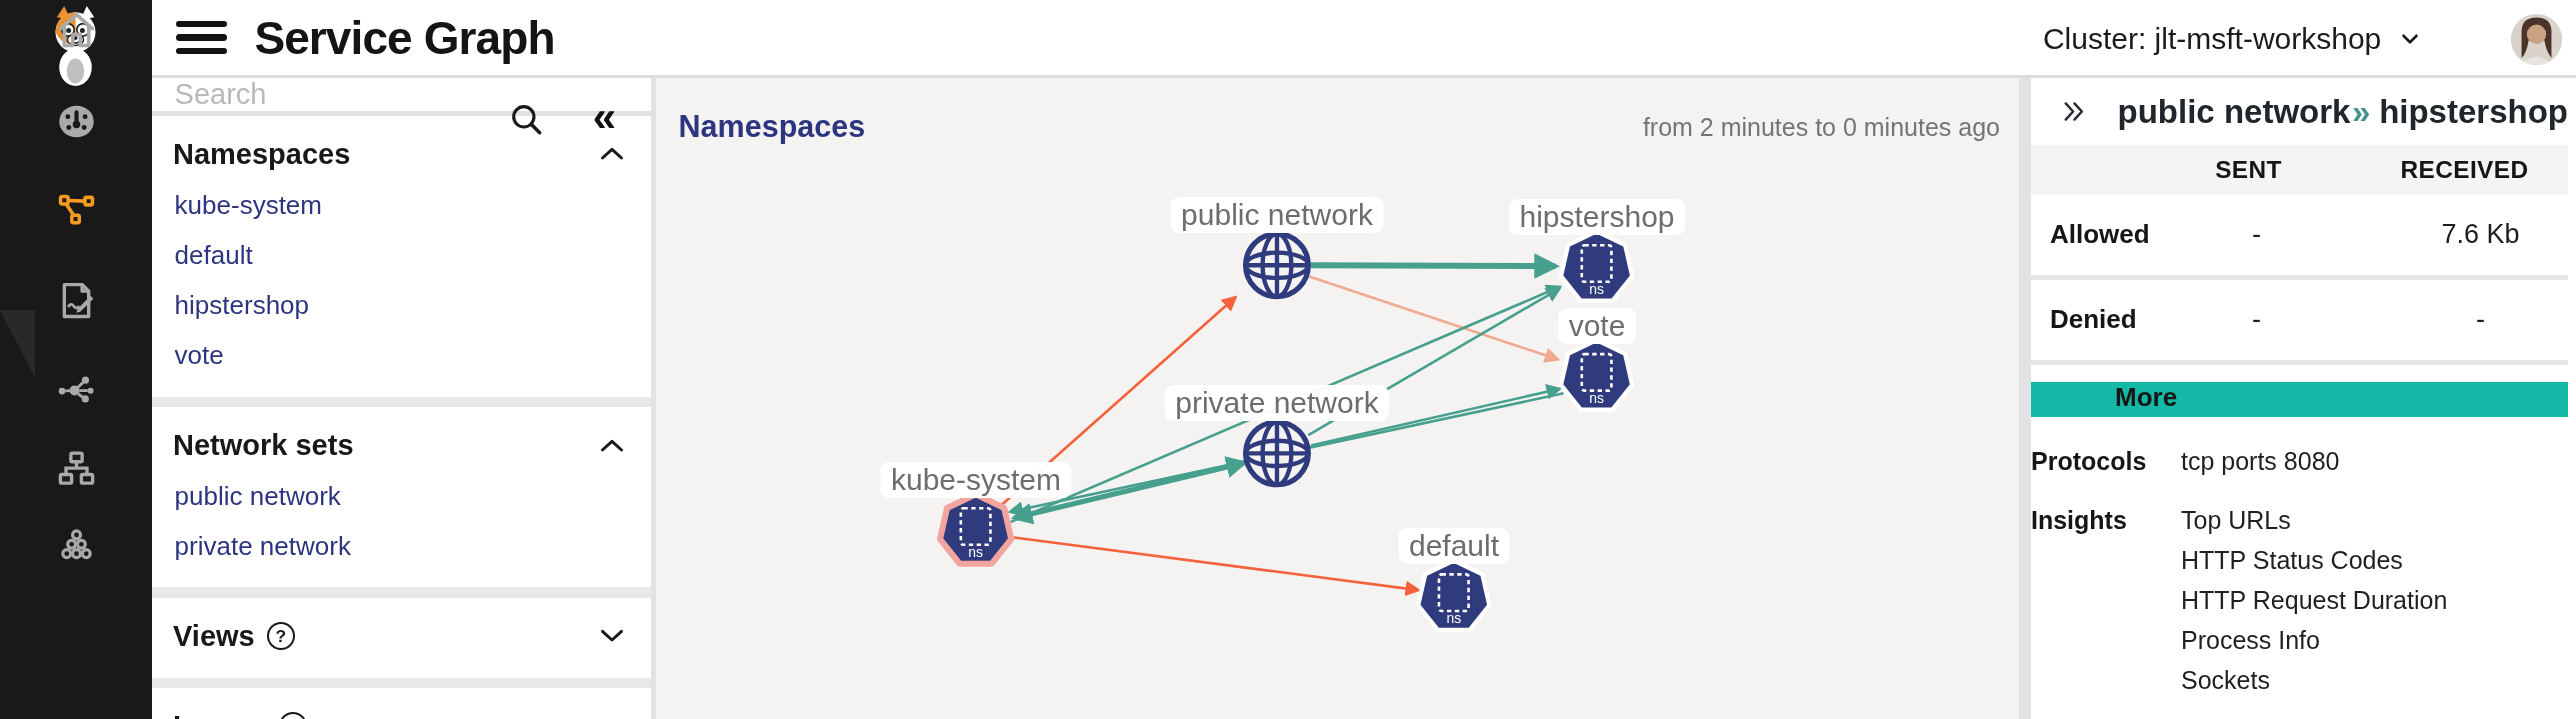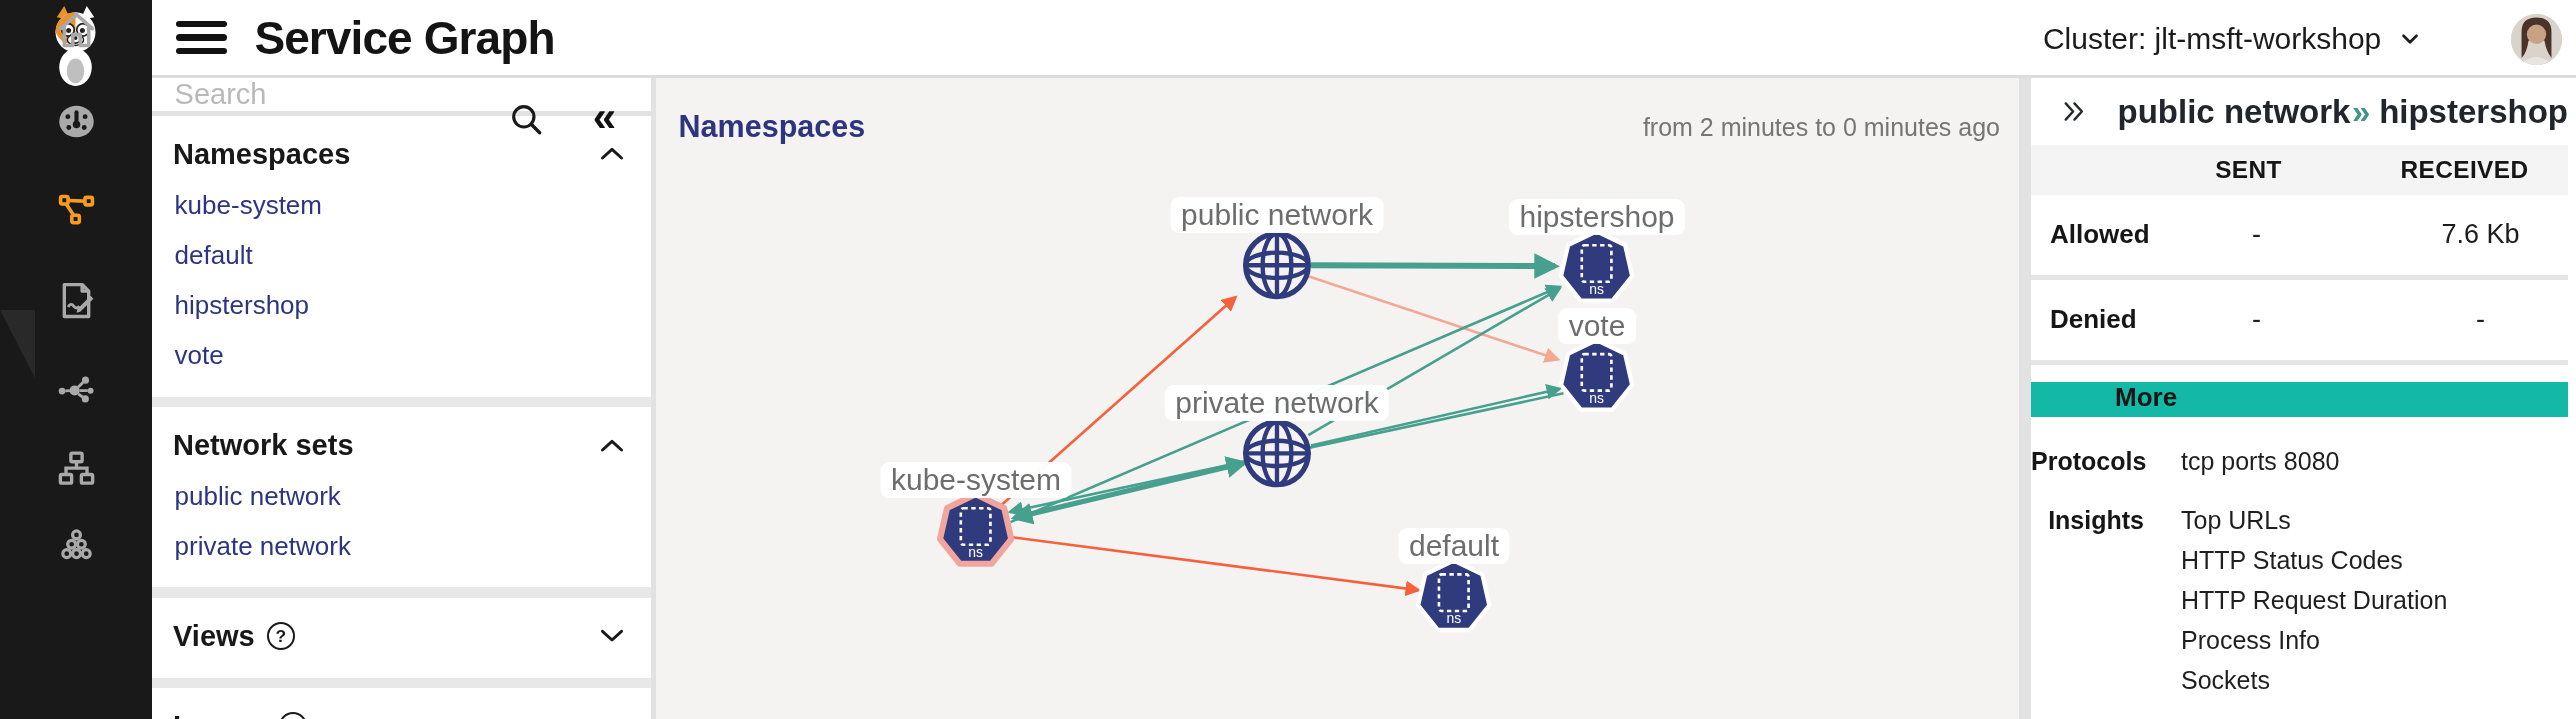--- a/index.html
+++ b/index.html
@@ -61,21 +61,21 @@
   .stats-head div { font-size:24.4px; font-weight:700; letter-spacing:0.4px; color:#161616; text-align:center; }
   .stats-row { height:80px; display:grid; grid-template-columns:113px 209px 223px; align-items:center; background:#fff;gap:8px; }
   .stats-row .lab { font-size:26px; font-weight:700; color:#161616; padding-left:19px; }
   .stats-row .val { font-size:27px; color:#1d1d1d; text-align:center; }
   .stats-div { height:5.2px; background:#e5e5e5; }
   .more-gap { height:24.4px; background:#ffffff; }
   .more-row { height:49px; background:#14b8a6; display:flex; align-items:flex-start; cursor:pointer;padding-left:28px; }
   .more-row span { font-size:26px; font-weight:700; color:#161616; margin-left:56px; }
   .detail-area { padding-top:24.4px; }
   .detail-row { display:grid; grid-template-columns:113px auto; column-gap:37px; margin-bottom:19px; }
-  .detail-lab { font-size:25px; font-weight:700; color:#161616; text-align:right; line-height:40px; }
+  .detail-lab { font-size:25px; font-weight:700; color:#161616; text-align:left; line-height:40px; }
   .detail-vals div { font-size:25px; color:#1f1f1f; line-height:40px; }
 </style>
 </head>
 <body>
 
 <div class="app">
 
   <div class="rail">
     <svg class="rail-logo" viewBox="0 0 60 66">
       <ellipse cx="30" cy="50" rx="13" ry="15" fill="#ffffff"></ellipse>

